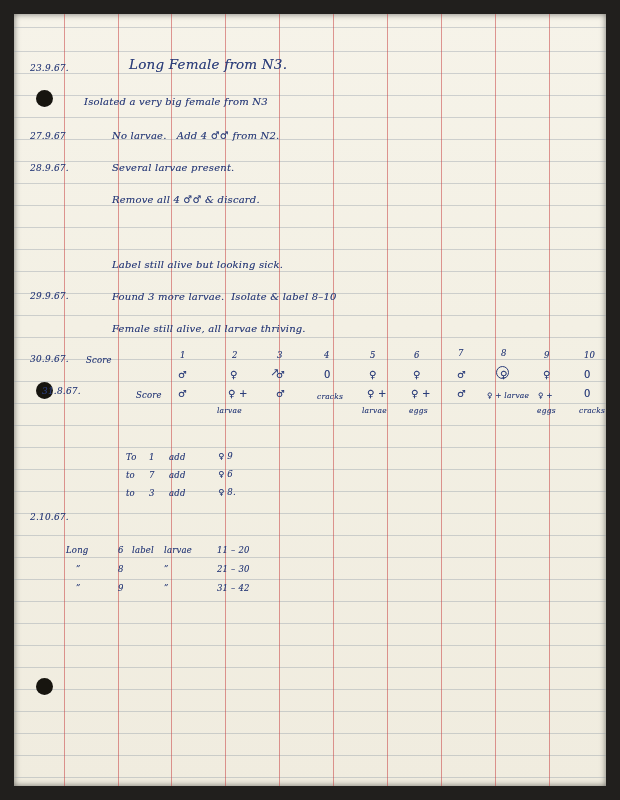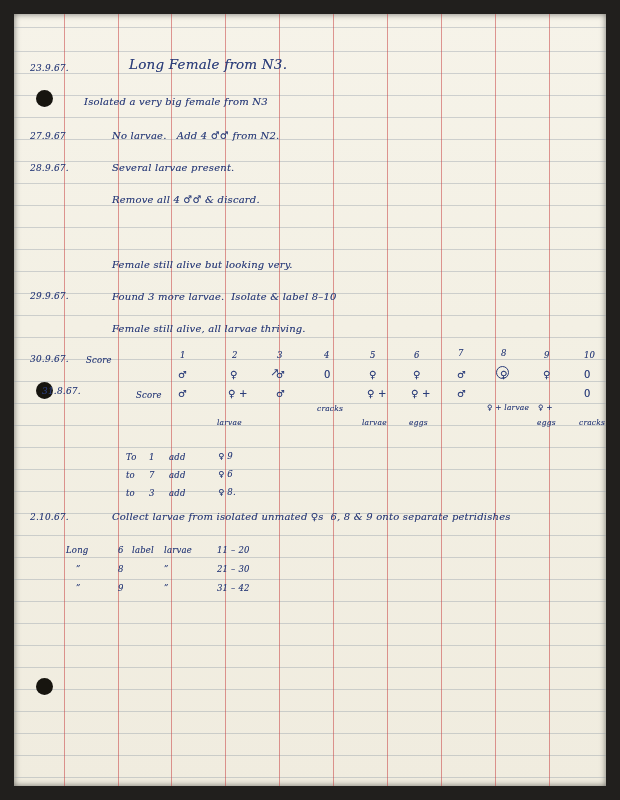--- a/index.html
+++ b/index.html
@@ -60,21 +60,21 @@
     color: #2b3d7a;
     font-family: "DejaVu Serif", serif;
     font-style: italic;
     white-space: pre;
     letter-spacing: 0.2px;
     text-shadow: 0 0 0.4px rgba(43,61,122,0.5);
   }
   .ink.sm { font-size: 8.5px; }
   .ink.md { font-size: 10px; }
   .ink.lg { font-size: 13.5px; }
-  .ink.xs { font-size: 7.5px; margin-top: 12px; }
+  .ink.xs { font-size: 7.5px; }
   .date { font-size: 9px; }
   .sym { font-family: "DejaVu Sans", sans-serif; font-style: normal; font-size: 10px; }
   .circlemark {
     position: absolute;
     width: 11px; height: 11px;
     border: 1.4px solid #2b3d7a;
     border-radius: 50%;
   }
   .arrowmark {
     position: absolute;
@@ -108,21 +108,21 @@
 
   <div class="ink date" style="left:16px; top:49px">23.9.67.</div>
   <div class="ink md" style="left:70px; top:82px">Isolated a very big female from N3</div>
 
   <div class="ink date" style="left:16px; top:117px">27.9.67</div>
   <div class="ink md" style="left:98px; top:116px">No larvae.   Add 4 ♂♂ from N2.</div>
 
   <div class="ink date" style="left:16px; top:149px">28.9.67.</div>
   <div class="ink md" style="left:98px; top:148px">Several larvae present.</div>
   <div class="ink md" style="left:98px; top:180px">Remove all 4 ♂♂ &amp; discard.</div>
-  <div class="ink md" style="left:98px; top:245px">Female still alive but looking very.</div>
+  <div class="ink md" style="left:98px; top:245px">Label still alive but looking sick.</div>
 
   <div class="ink date" style="left:16px; top:277px">29.9.67.</div>
   <div class="ink md" style="left:98px; top:277px">Found 3 more larvae.  Isolate &amp; label 8–10</div>
   <div class="ink md" style="left:98px; top:309px">Female still alive, all larvae thriving.</div>
 
   <div class="ink date" style="left:16px; top:340px">30.9.67.</div>
   <div class="ink sm" style="left:72px; top:341px">Score</div>
 
   <div class="ink sm" style="left:166px; top:336px">1</div>
   <div class="ink sm" style="left:218px; top:336px">2</div>
@@ -178,21 +178,20 @@
   <div class="ink sm" style="left:135px; top:456px">7</div>
   <div class="ink sm" style="left:155px; top:456px">add</div>
   <div class="ink sm" style="left:204px; top:455px">♀ 6</div>
 
   <div class="ink sm" style="left:112px; top:474px">to</div>
   <div class="ink sm" style="left:135px; top:474px">3</div>
   <div class="ink sm" style="left:155px; top:474px">add</div>
   <div class="ink sm" style="left:204px; top:473px">♀ 8.</div>
 
   <div class="ink date" style="left:16px; top:498px">2.10.67.</div>
-  <div class="ink md" style="left:98px; top:497px">Collect larvae from isolated unmated ♀s  6, 8 &amp; 9 onto separate petridishes</div>
 
   <div class="ink sm" style="left:52px; top:531px">Long</div>
 
   <div class="ink sm" style="left:104px; top:531px">6</div>
   <div class="ink sm" style="left:118px; top:531px">label</div>
   <div class="ink sm" style="left:150px; top:531px">larvae</div>
   <div class="ink sm" style="left:203px; top:531px">11 – 20</div>
 
   <div class="ink sm" style="left:104px; top:550px">8</div>
   <div class="ink sm" style="left:62px; top:550px">”</div>

